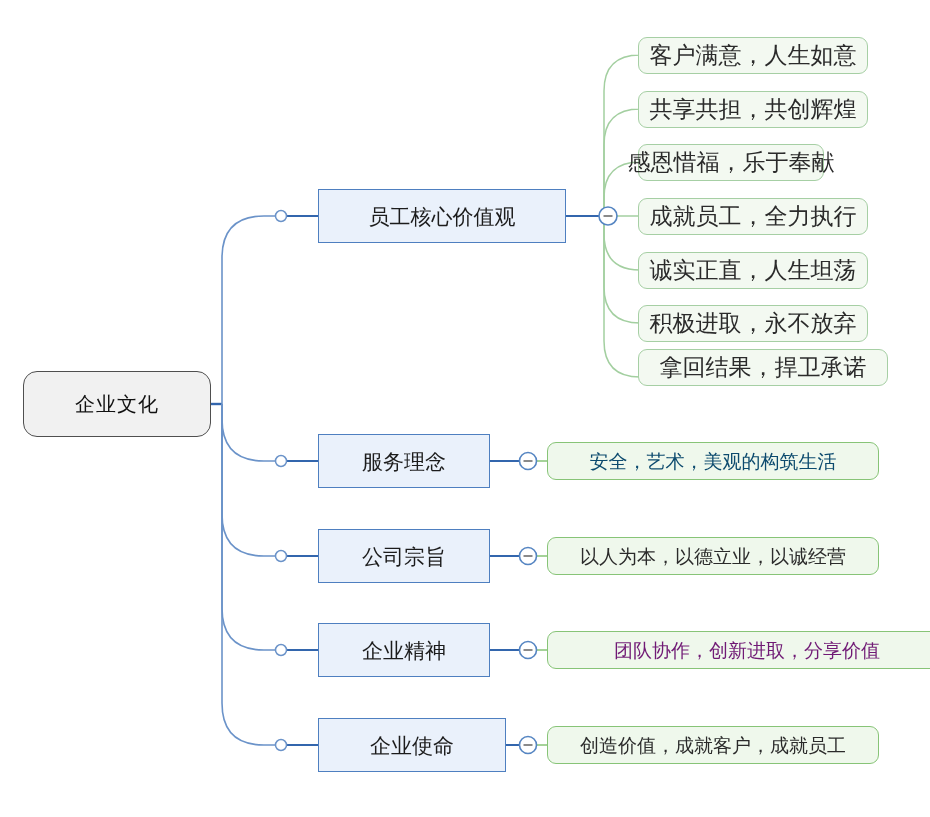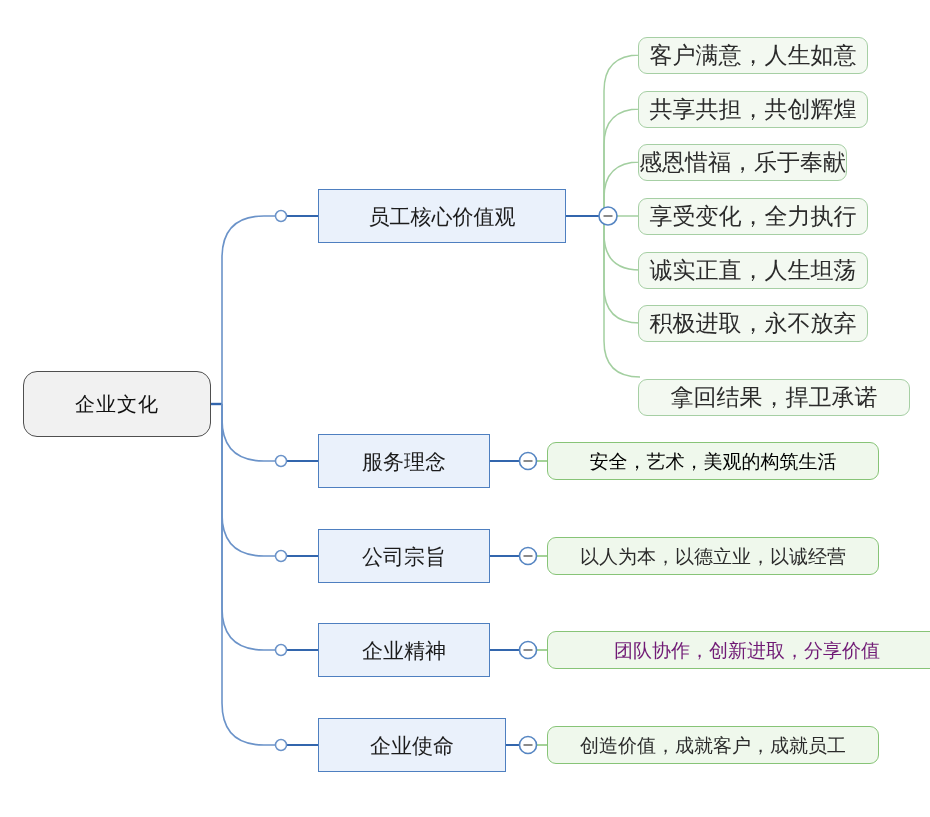--- a/index.html
+++ b/index.html
@@ -95,27 +95,27 @@
       <g>
         <circle cx="528" cy="745" r="8.5" fill="#ffffff" stroke="#5585c2" stroke-width="1.6"></circle>
         <line x1="523.5" y1="745" x2="532.5" y2="745" stroke="#8a8a8a" stroke-width="2"></line>
       </g>
     </svg>
   <div class="node root-node" id="root-node" style="left: 23px; top: 371px; width: 188px; height: 66px; background: rgb(241, 241, 241); border-color: rgb(79, 79, 79); color: rgb(17, 17, 17);">企业文化</div>
   <div id="generated-nodes">
       <div class="node branch-node" style="left: 318px; top: 189px; width: 248px; height: 54px; background: rgb(234, 241, 251); border-color: rgb(78, 127, 192); color: rgb(28, 28, 28);">员工核心价值观</div>
       <div class="node leaf-a" style="left: 638px; top: 36.5px; width: 230px; height: 37px; background: rgb(243, 249, 241); border-color: rgb(166, 207, 164); color: rgb(43, 43, 43);">客户满意，人生如意</div>
       <div class="node leaf-a" style="left: 638px; top: 90.5px; width: 230px; height: 37px; background: rgb(243, 249, 241); border-color: rgb(166, 207, 164); color: rgb(43, 43, 43);">共享共担，共创辉煌</div>
-      <div class="node leaf-a" style="left: 638px; top: 143.5px; width: 209px; height: 37px; background: rgb(243, 249, 241); border-color: rgb(166, 207, 164); color: rgb(43, 43, 43);">感恩惜福，乐于奉献</div>
-      <div class="node leaf-a" style="left: 638px; top: 197.5px; width: 230px; height: 37px; background: rgb(243, 249, 241); border-color: rgb(166, 207, 164); color: rgb(43, 43, 43);">享受变化，全力执行</div>
+      <div class="node leaf-a" style="left: 638px; top: 143.5px; width: 186px; height: 37px; background: rgb(243, 249, 241); border-color: rgb(166, 207, 164); color: rgb(43, 43, 43);">感恩惜福，乐于奉献</div>
+      <div class="node leaf-a" style="left: 638px; top: 197.5px; width: 230px; height: 37px; background: rgb(243, 249, 241); border-color: rgb(166, 207, 164); color: rgb(43, 43, 43);">成就员工，全力执行</div>
       <div class="node leaf-a" style="left: 638px; top: 251.5px; width: 230px; height: 37px; background: rgb(243, 249, 241); border-color: rgb(166, 207, 164); color: rgb(43, 43, 43);">诚实正直，人生坦荡</div>
       <div class="node leaf-a" style="left: 638px; top: 304.5px; width: 230px; height: 37px; background: rgb(243, 249, 241); border-color: rgb(166, 207, 164); color: rgb(43, 43, 43);">积极进取，永不放弃</div>
-      <div class="node leaf-a" style="left: 638px; top: 379px; width: 272px; height: 37px; background: rgb(243, 249, 241); border-color: rgb(166, 207, 164); color: rgb(43, 43, 43);">拿回结果，捍卫承诺</div>
+      <div class="node leaf-a" style="left: 638px; top: 349px; width: 250px; height: 37px; background: rgb(243, 249, 241); border-color: rgb(166, 207, 164); color: rgb(43, 43, 43);">拿回结果，捍卫承诺</div>
       <div class="node branch-node" style="left: 318px; top: 434px; width: 172px; height: 54px; background: rgb(234, 241, 251); border-color: rgb(78, 127, 192); color: rgb(28, 28, 28);">服务理念</div>
-      <div class="node leaf-b" style="left: 547px; top: 442px; width: 332px; height: 38px; background: rgb(239, 248, 236); border-color: rgb(135, 196, 119); color: #000000;">安全，艺术，美观的构筑生活</div>
+      <div class="node leaf-b" style="left: 547px; top: 442px; width: 332px; height: 38px; background: rgb(239, 248, 236); border-color: rgb(135, 196, 119); color: #0c4a6e;">安全，艺术，美观的构筑生活</div>
       <div class="node branch-node" style="left: 318px; top: 529px; width: 172px; height: 54px; background: rgb(234, 241, 251); border-color: rgb(78, 127, 192); color: rgb(28, 28, 28);">公司宗旨</div>
       <div class="node leaf-b" style="left: 547px; top: 537px; width: 332px; height: 38px; background: rgb(239, 248, 236); border-color: rgb(135, 196, 119); color: rgb(43, 43, 43);">以人为本，以德立业，以诚经营</div>
       <div class="node branch-node" style="left: 318px; top: 623px; width: 172px; height: 54px; background: rgb(234, 241, 251); border-color: rgb(78, 127, 192); color: rgb(28, 28, 28);">企业精神</div>
       <div class="node leaf-b" style="left: 547px; top: 631px; width: 400px; height: 38px; background: rgb(239, 248, 236); border-color: rgb(135, 196, 119); color: #701a75;">团队协作，创新进取，分享价值</div>
       <div class="node branch-node" style="left: 318px; top: 718px; width: 188px; height: 54px; background: rgb(234, 241, 251); border-color: rgb(78, 127, 192); color: rgb(28, 28, 28);">企业使命</div>
       <div class="node leaf-b" style="left: 547px; top: 726px; width: 332px; height: 38px; background: rgb(239, 248, 236); border-color: rgb(135, 196, 119); color: rgb(43, 43, 43);">创造价值，成就客户，成就员工</div>
     </div>
 </div>
 
 </body></html>

